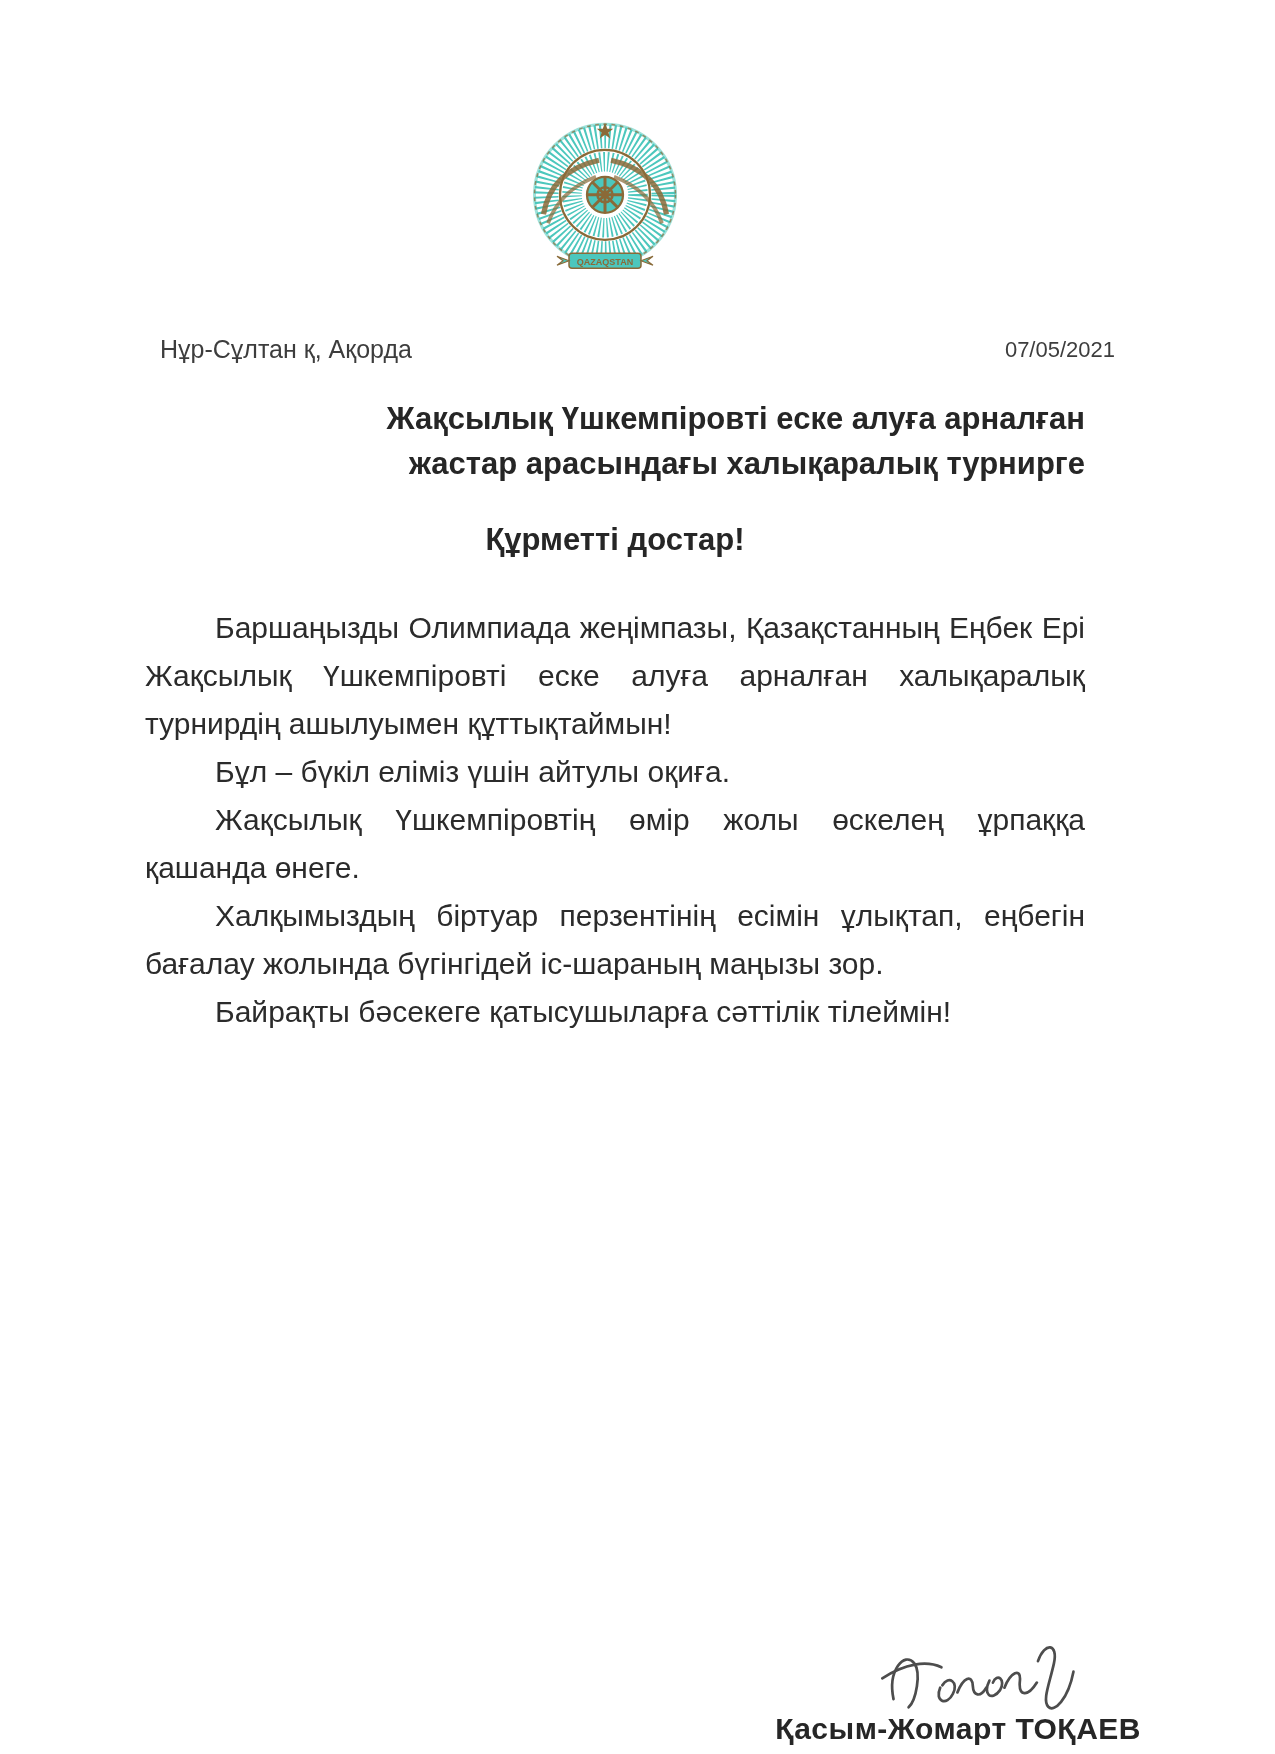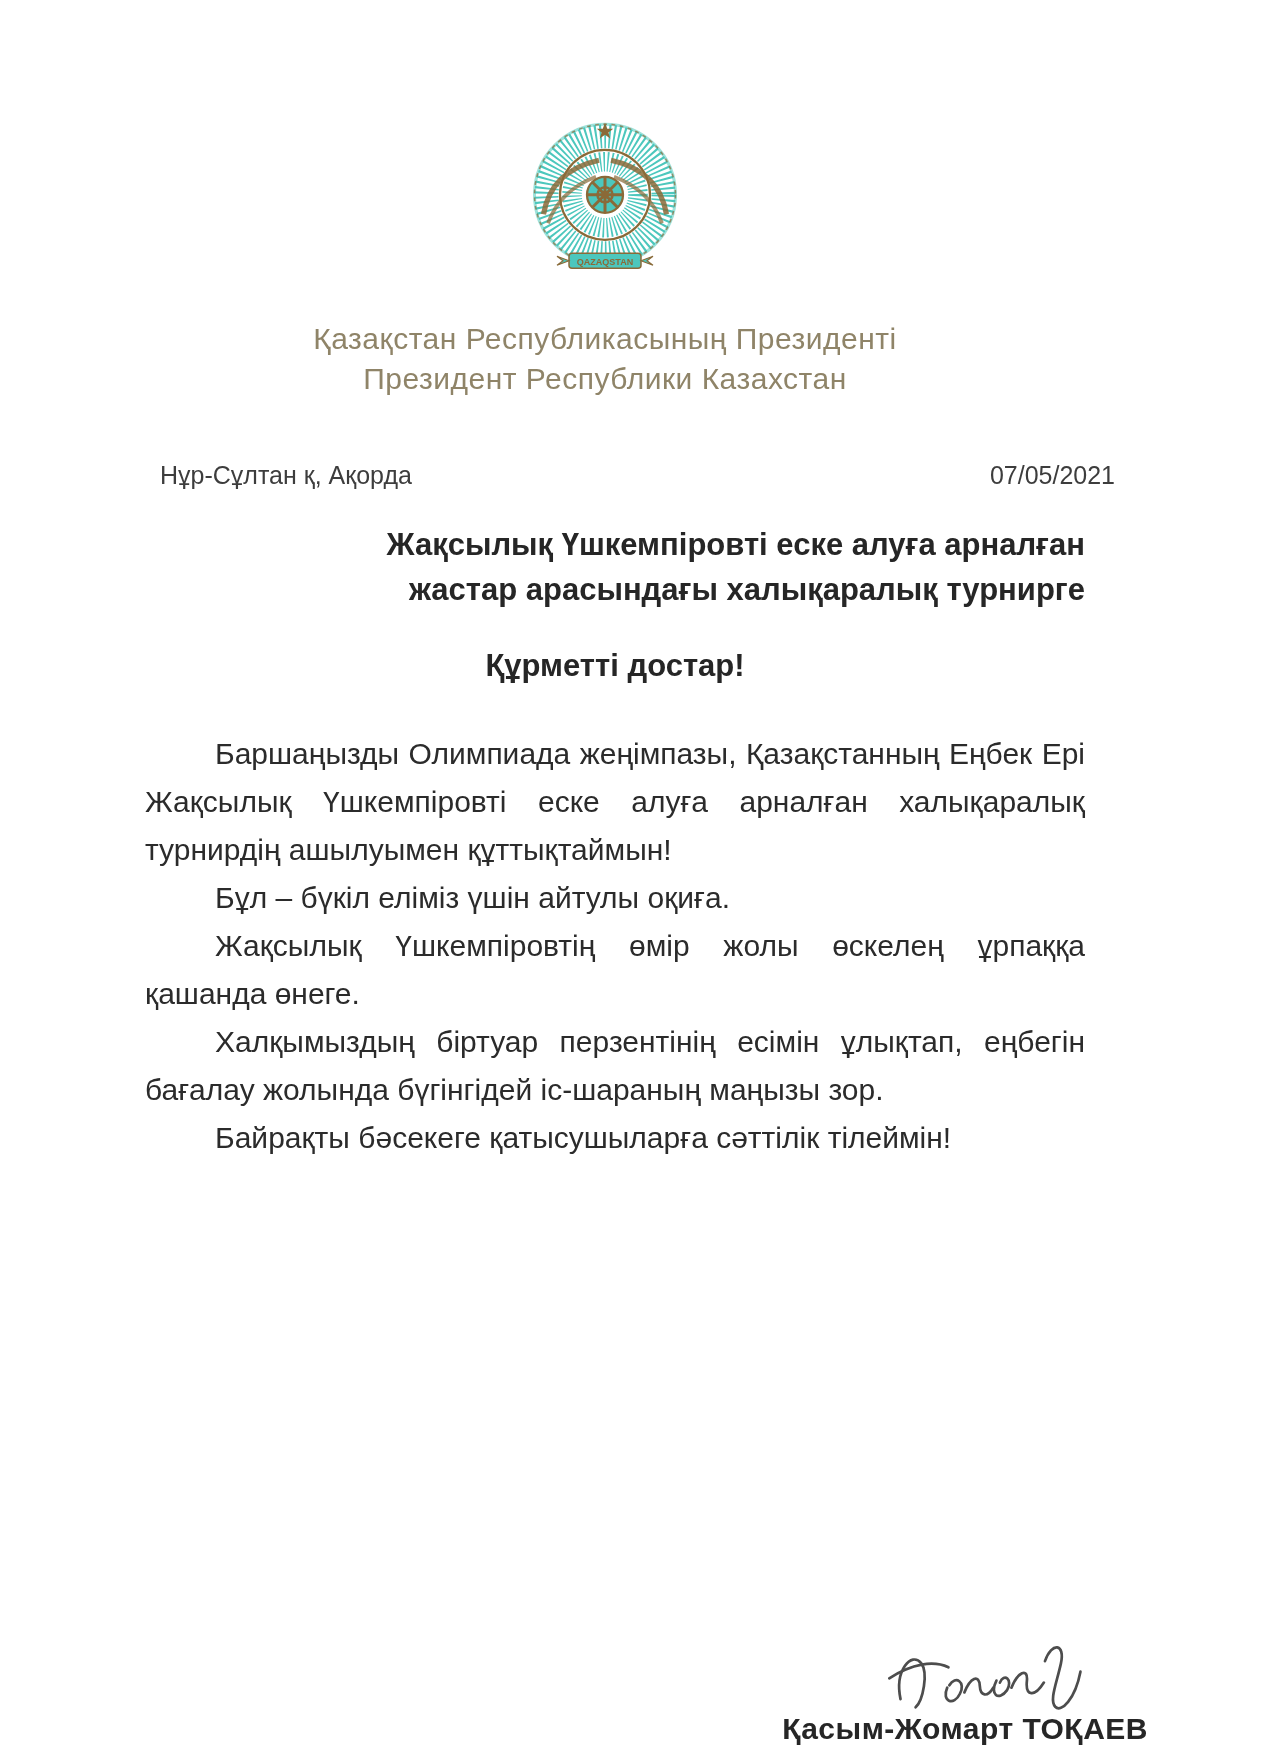--- a/index.html
+++ b/index.html
@@ -33,21 +33,21 @@
   }
   
   .meta-row{
     margin:62px 160px 0 160px;
     display:flex;
     justify-content:space-between;
     align-items:center;
     color:#3d3d3d;
   }
   .meta-place{font-size:25px;}
-  .meta-date{font-size:25px;}
+  .meta-date{font-size:22px;}
   
   .title-block{
     margin:32px 190px 0 145px;
     text-align:right;
     font-weight:bold;
     font-size:31px;
     line-height:45px;
     color:#262626;
   }
   
@@ -67,21 +67,21 @@
     font-size:30px;
     line-height:48px;
     text-align:justify;
     text-indent:70px;
     color:var(--body_text,#2b2b2b);
   }
   
   .signature-block{
     position:absolute;
     top:1518px;
-    right:127px;
+    right:134px;
     width:520px;
     text-align:right;
   }
   .signature-svg{
     display:block;
     margin:0 55px 0 auto;
     transform:rotate(-3deg);
   }
   .signatory{
     margin-top:-14px;
@@ -120,24 +120,20 @@
       <path d="M83,85 L117,119 M117,85 L83,119 M100,78 L100,126 M76,102 L124,102" stroke="var(--emblem_gold)" stroke-width="4"></path>
       <circle cx="100" cy="102" r="10" fill="none" stroke="var(--emblem_gold)" stroke-width="3.5"></circle>
 
       <rect x="52" y="180" width="96" height="20" rx="4" fill="var(--emblem_teal)" stroke="var(--emblem_gold)" stroke-width="2"></rect>
       <path d="M52,190 L36,184 L44,190 L36,196 Z" fill="var(--emblem_teal)" stroke="var(--emblem_gold)" stroke-width="1.5"></path>
       <path d="M148,190 L164,184 L156,190 L164,196 Z" fill="var(--emblem_teal)" stroke="var(--emblem_gold)" stroke-width="1.5"></path>
       <text x="100" y="195" text-anchor="middle" font-size="12" font-weight="bold" fill="var(--emblem_gold)">QAZAQSTAN</text>
     </svg>
   </div>
 
-  <div class="letterhead">
-    <div>Қазақстан Республикасының Президенті</div>
-    <div>Президент Республики Казахстан</div>
-  </div>
 
   <div class="meta-row">
     <span class="meta-place">Нұр-Сұлтан қ, Ақорда</span>
     <span class="meta-date">07/05/2021</span>
   </div>
 
   <div class="title-block">
     <div>Жақсылық Үшкемпіровті еске алуға арналған</div>
     <div>жастар арасындағы халықаралық турнирге</div>
   </div>

